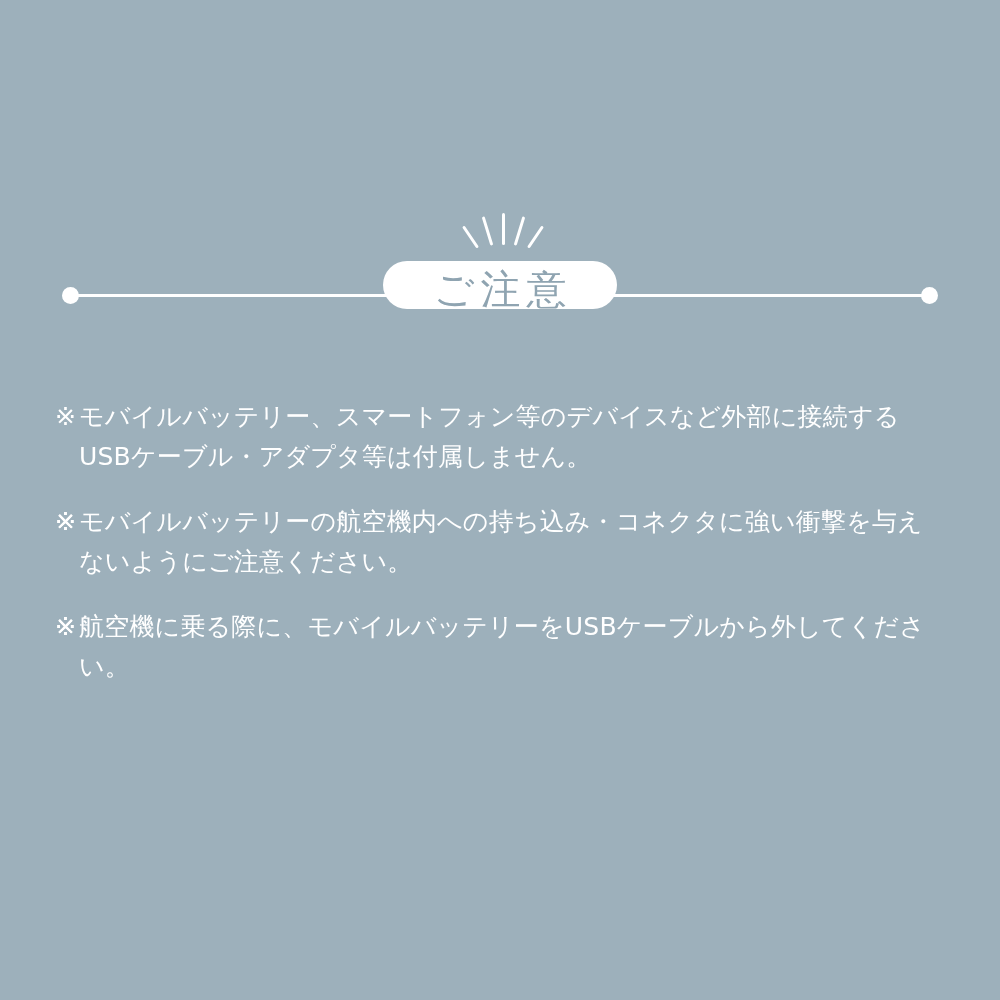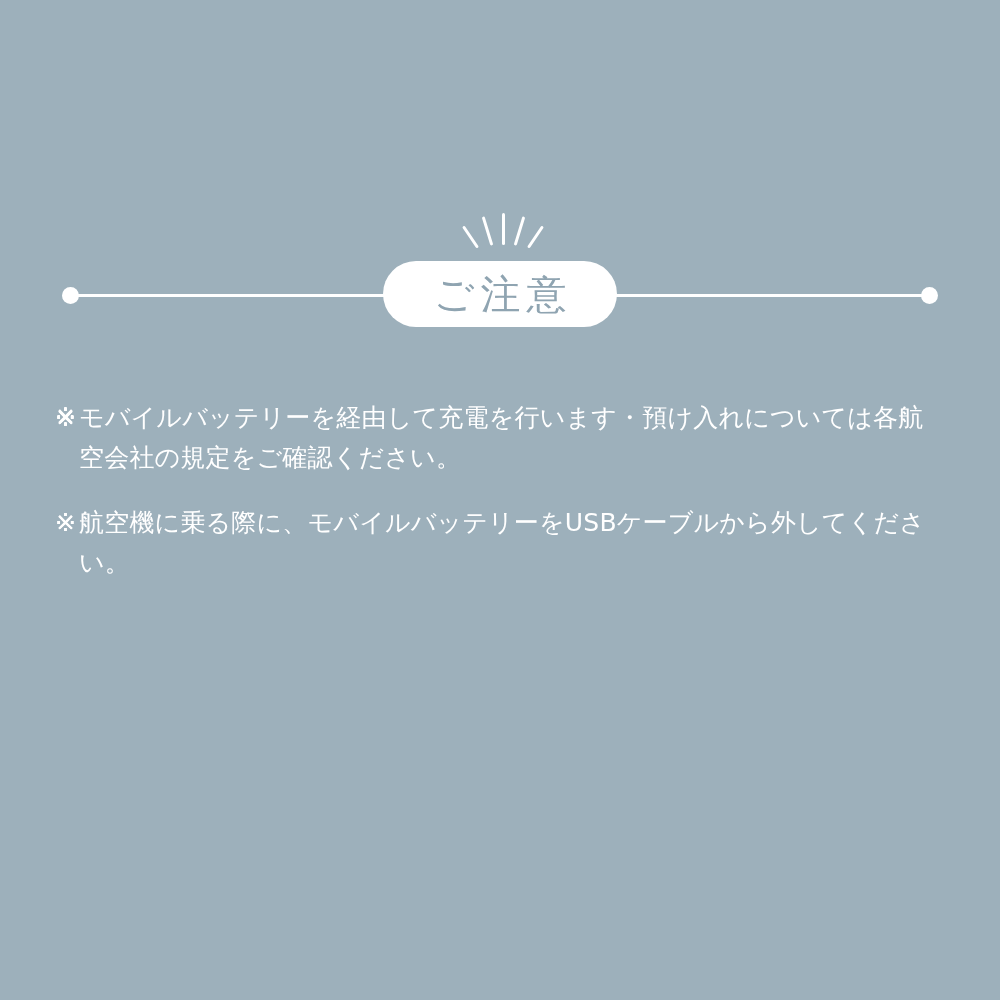--- a/index.html
+++ b/index.html
@@ -50,25 +50,25 @@
     background: #ffffff;
   }
   .rule-dot.left  { left: 62px; }
   .rule-dot.right { left: 921px; }
 
   .title-pill {
     position: absolute;
     left: 383px;
     top: 21px;
     width: 234px;
-    height: 66px;
+    height: 48px;
     background: #ffffff;
     border-radius: 33px;
     display: flex;
-    align-items: center;
+    align-items: flex-end;
     justify-content: center;
   }
 
   .title-text {
     color: #8fa4b1;
     font-size: 40px;
     letter-spacing: 6px;
     font-weight: 400;
     line-height: 1;
     padding-left: 6px;
@@ -142,29 +142,30 @@
 
     <div class="title-pill">
       <span class="title-text">ご注意</span>
     </div>
   </div>
 
   <div class="notes">
 
     <p class="note">
       <span class="mark">※</span>
+      <span>モバイルバッテリー、スマートフォン等のデバイスなど外部に接続するUSBケーブル・アダプタ等は付属しません。</span>
     </p>
 
     <p class="note">
       <span class="mark">※</span>
     </p>
 
     <p class="note">
       <span class="mark">※</span>
-      <span>モバイルバッテリーを経由して充電を行います・預け入れについては各航空会社の規定をご確認ください。</span>
+      <span>モバイルバッテリーの航空機内への持ち込み・コネクタに強い衝撃を与えないようにご注意ください。</span>
     </p>
 
     <p class="note">
       <span class="mark">※</span>
     </p>
 
     <p class="note">
       <span class="mark">※</span>
       <span>航空機に乗る際に、モバイルバッテリーをUSBケーブルから外してください。</span>
     </p>

